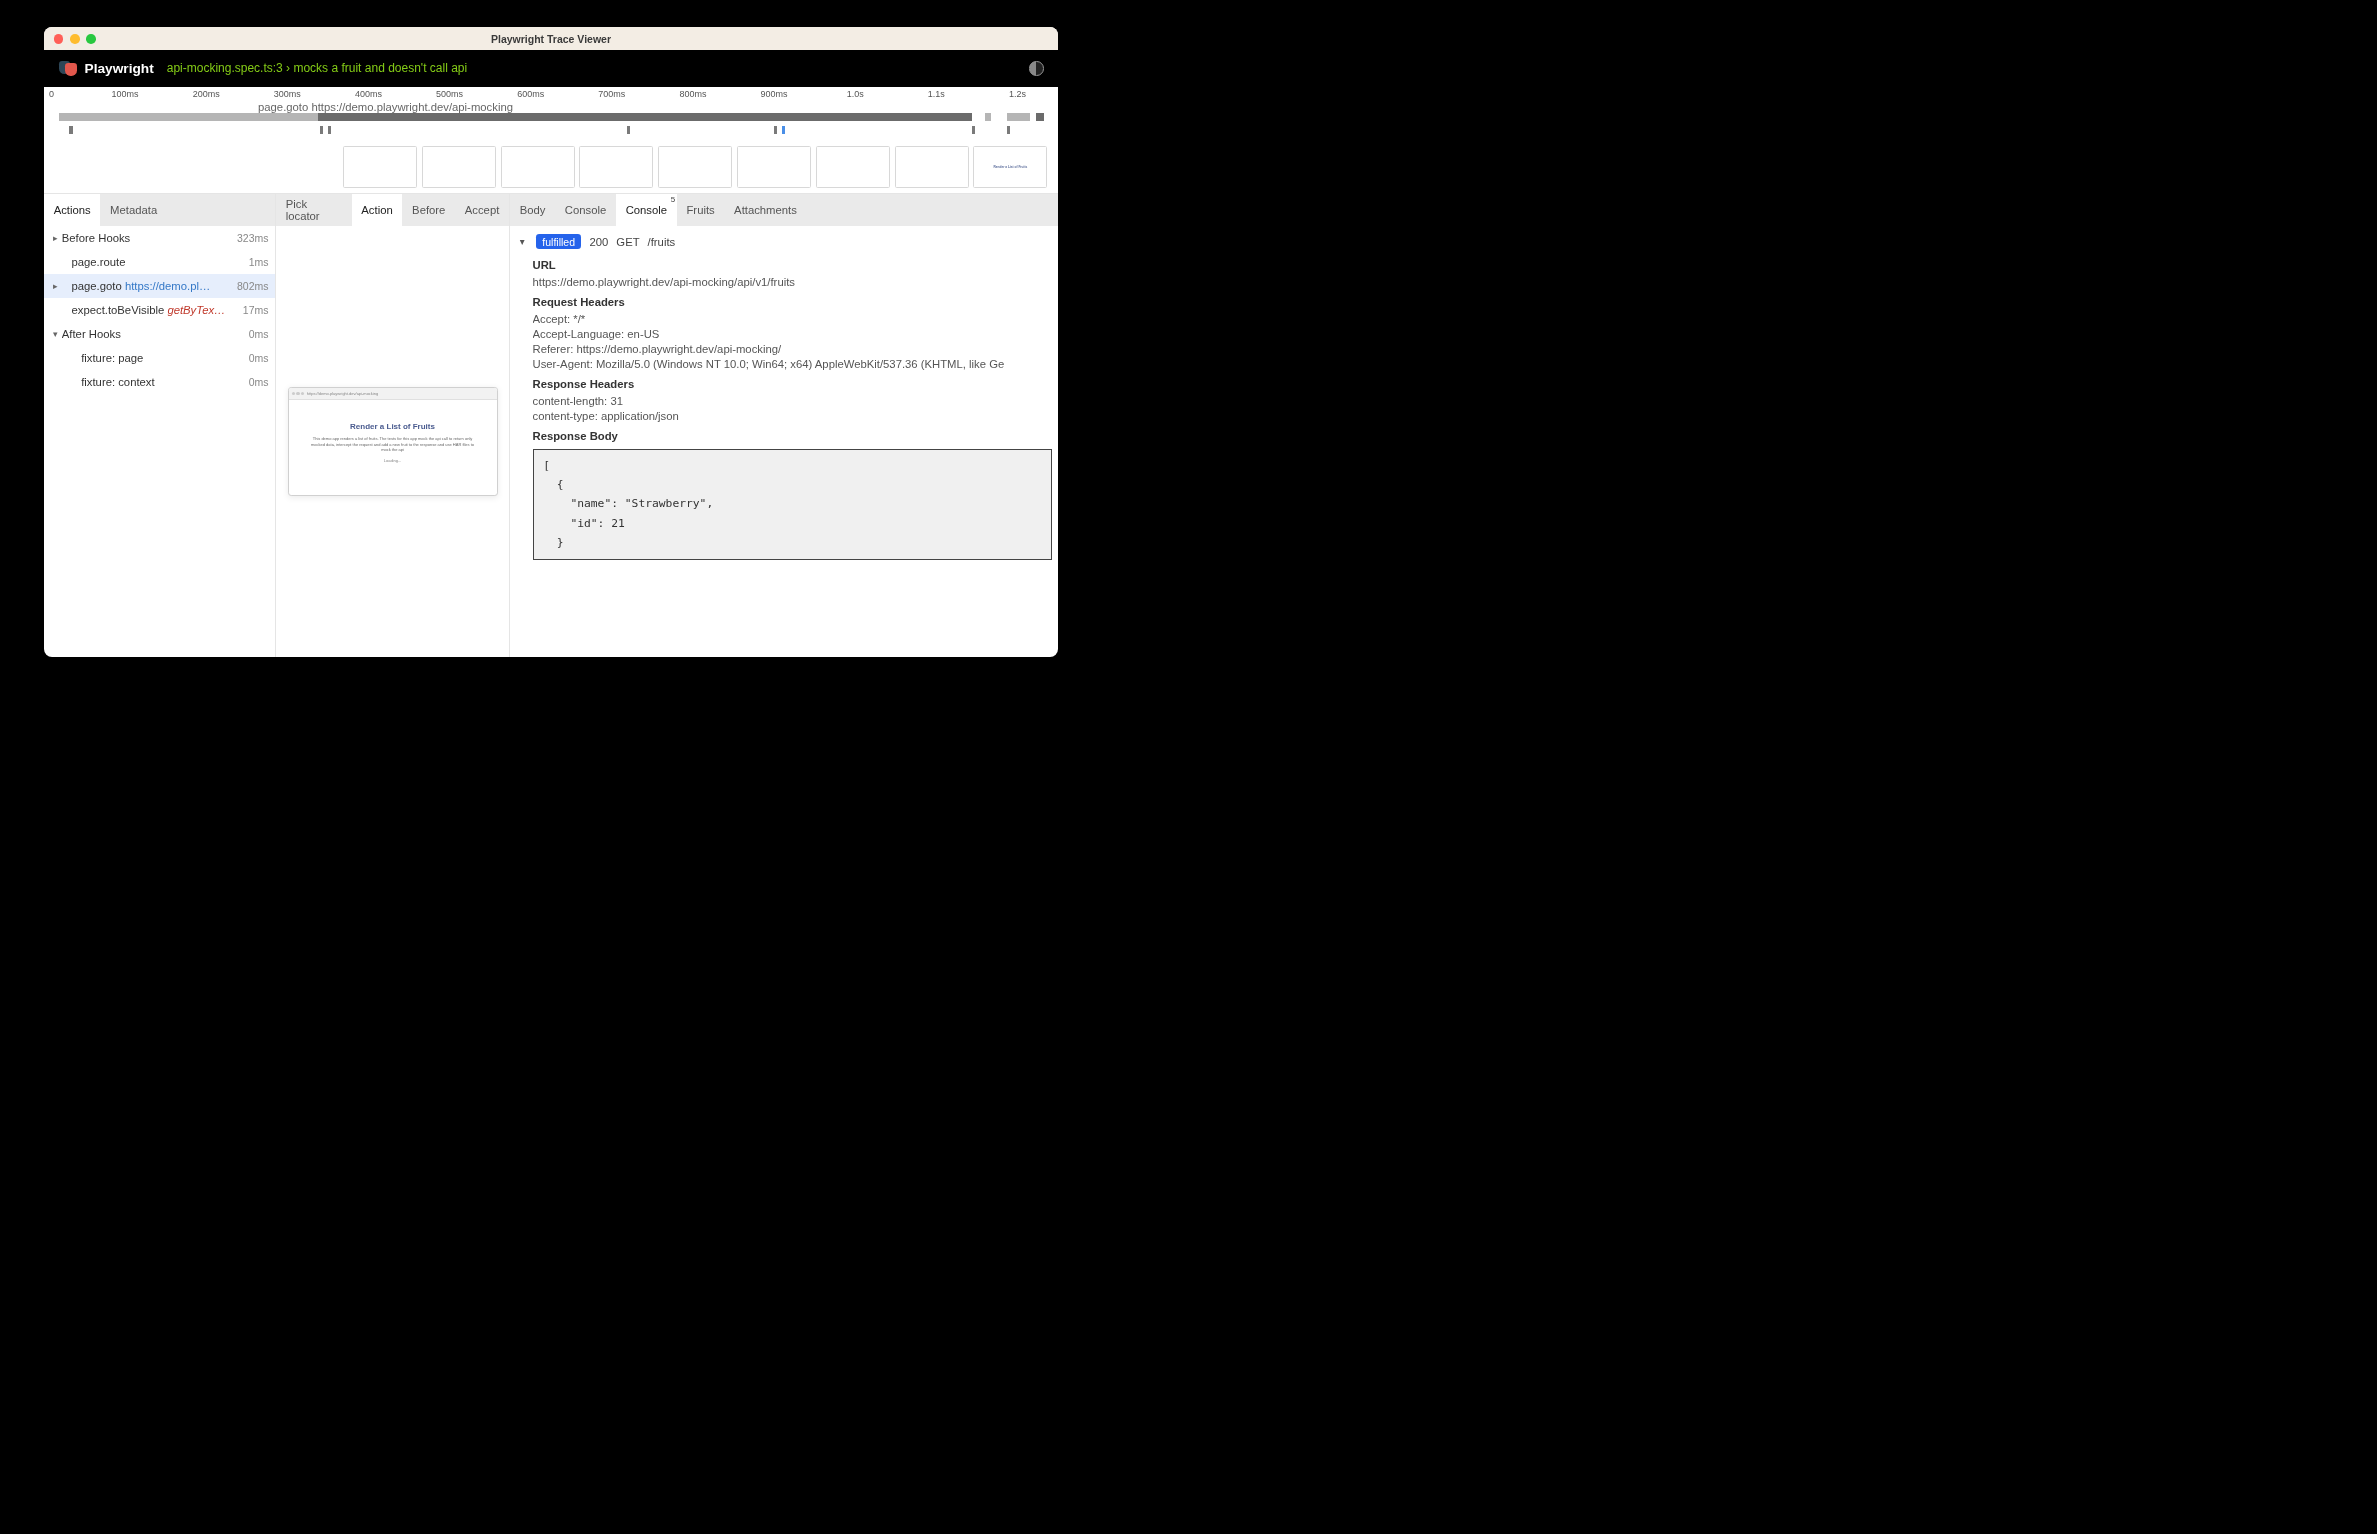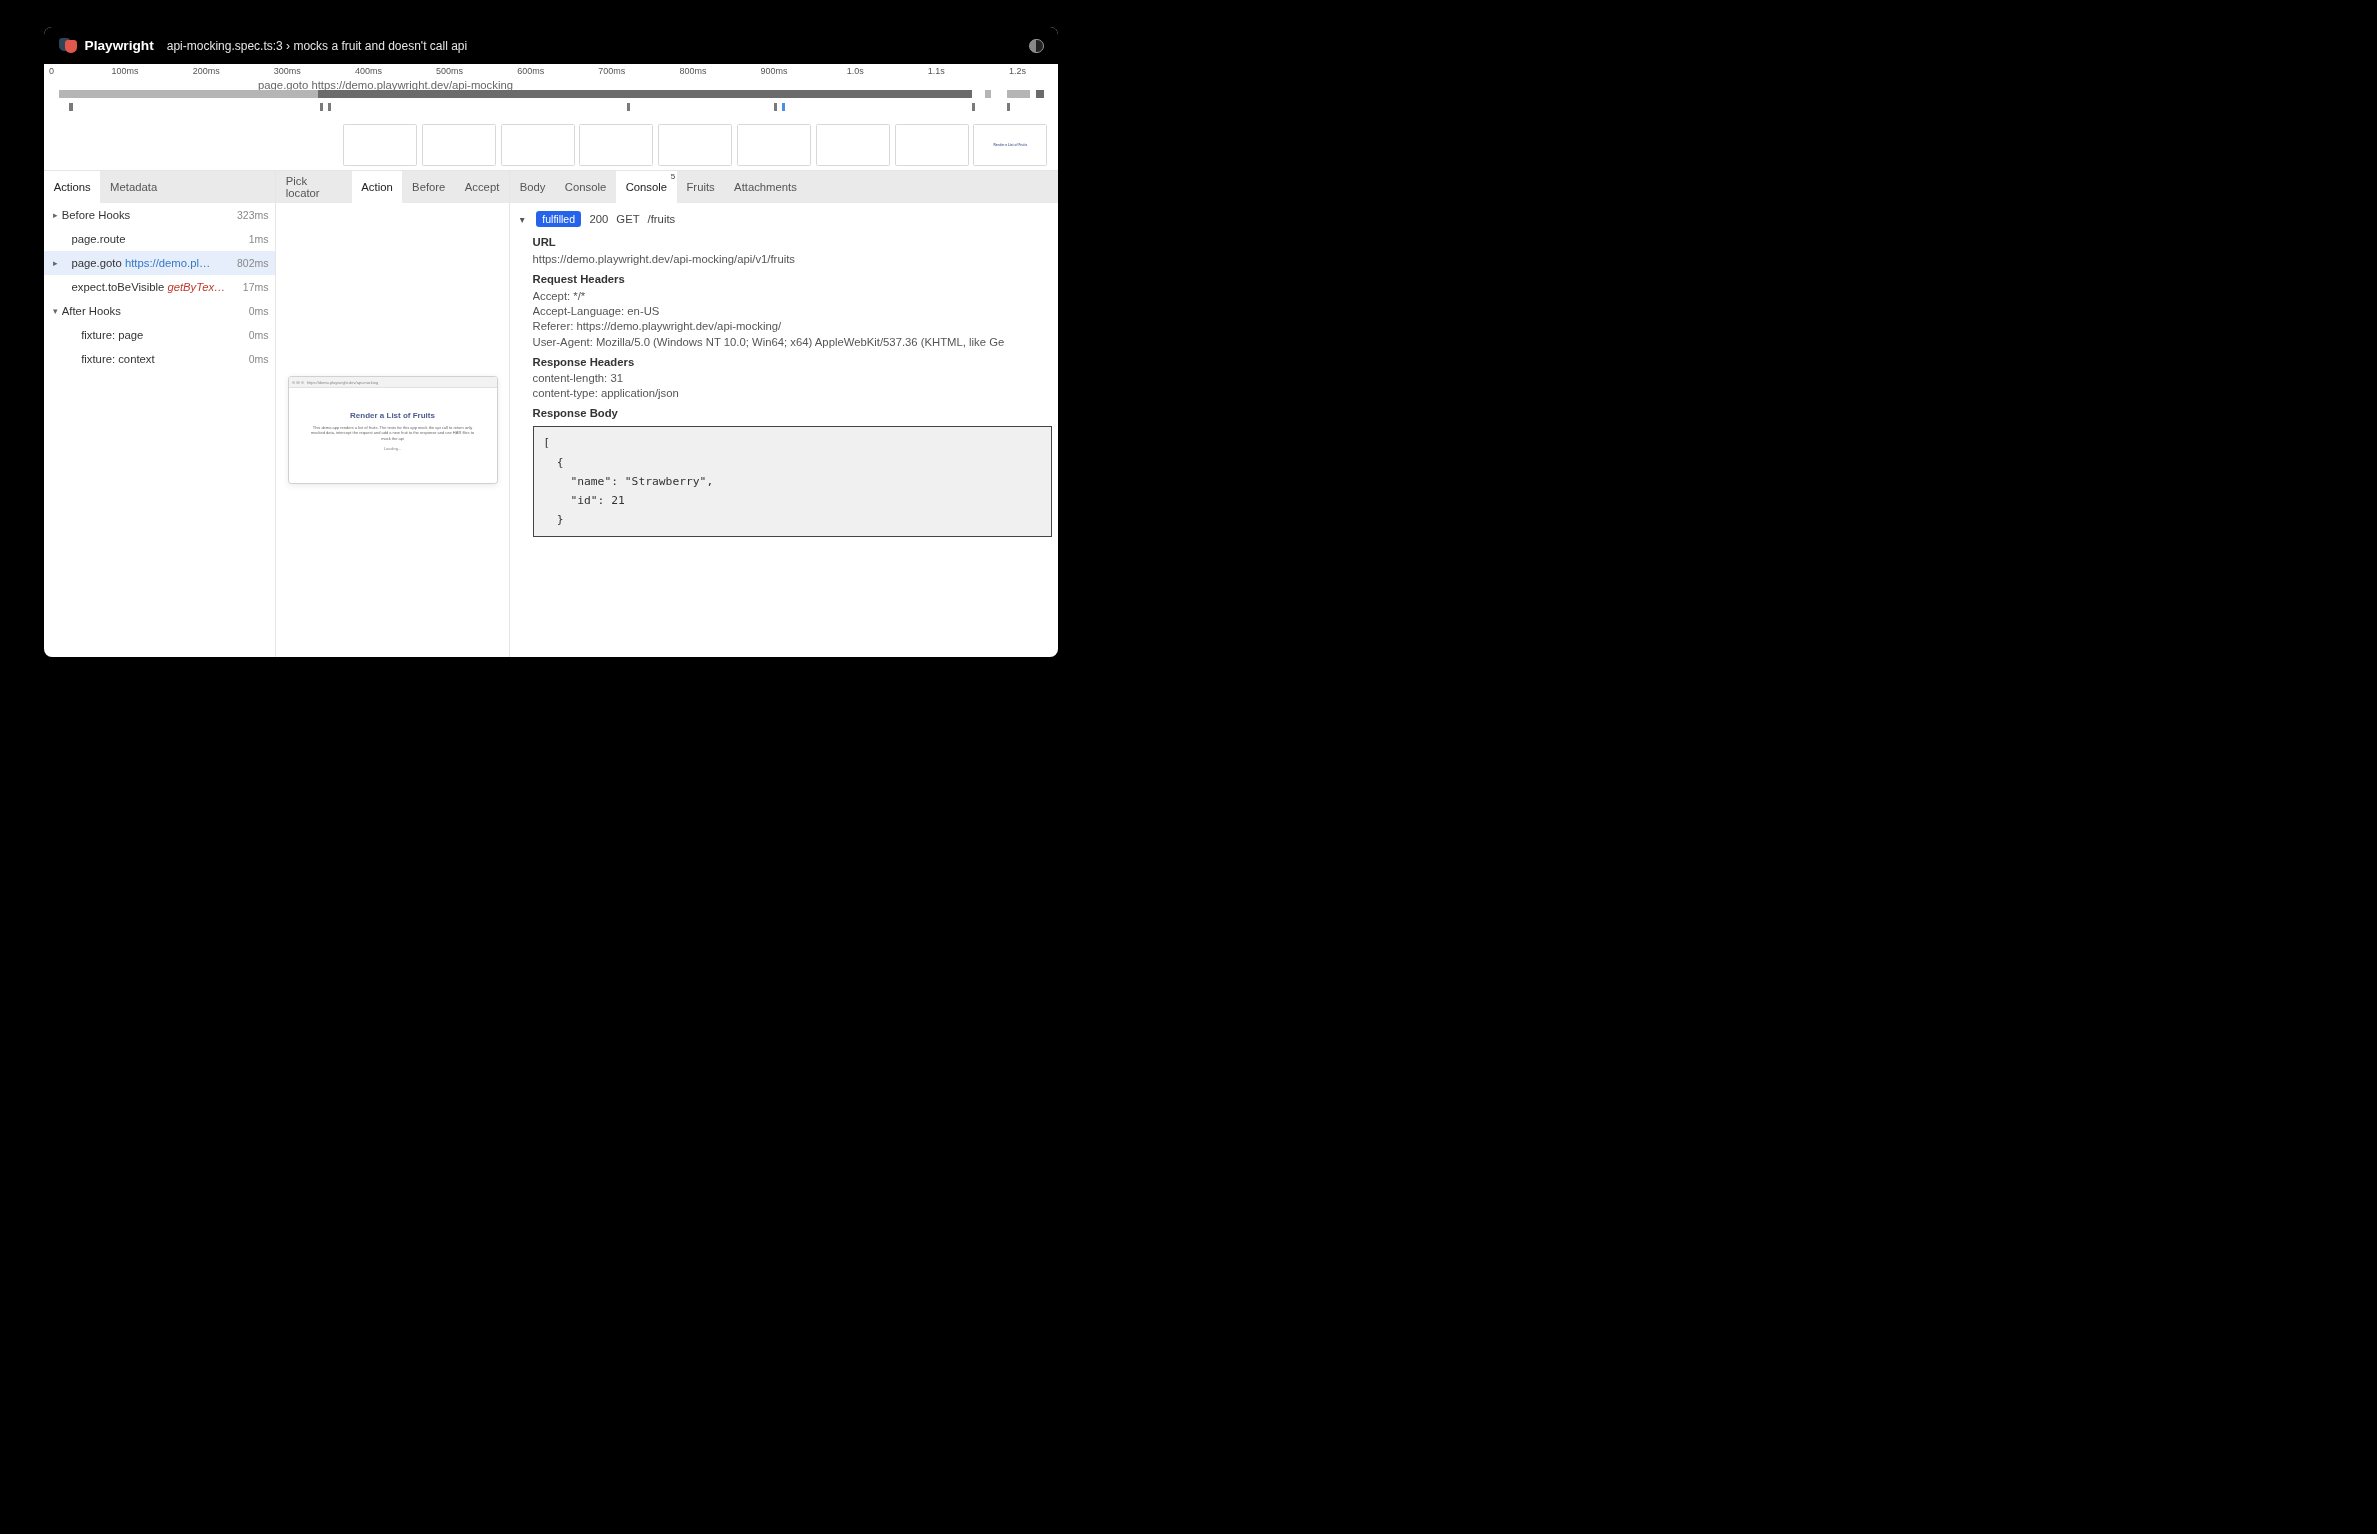--- a/index.html
+++ b/index.html
@@ -78,21 +78,21 @@
     left: 0; top: 1.6px;
   }
   .pw-logo .mask-front {
     position: absolute;
     width: 11.3px; height: 13px;
     background: #e2574c;
     border-radius: 3.2px 3.2px 5.6px 5.6px;
     right: 0; top: 3.2px;
   }
   .app-title { font-size: 13.7px; font-weight: 700; margin-right: 13px; }
-  .test-title { font-size: 12px; font-weight: 400; color: #e5e5e5; }
+  .test-title { font-size: 12px; font-weight: 400; color: #84cc16; }
   .theme-toggle {
     margin-left: auto;
     width: 14.5px; height: 14.5px;
     border-radius: 50%;
     background: linear-gradient(90deg, #888 50%, #222 50%);
     border: 1.2px solid #999;
   }
   
   .timeline {
     border-bottom: 0.8px solid #e5e5e5;
@@ -358,20 +358,28 @@
     line-height: 1.7;
     overflow: hidden;
   }
 </style>
 </head>
 <body>
 
 <div class="outer-frame">
   <div class="window">
 
+    <div class="titlebar">
+      <div class="traffic-lights">
+        <div class="traffic-light tl-red"></div>
+        <div class="traffic-light tl-yellow"></div>
+        <div class="traffic-light tl-green"></div>
+      </div>
+      <div class="window-title">Playwright Trace Viewer</div>
+    </div>
 
     <div class="app-header">
       <div class="pw-logo">
         <div class="mask-back"></div>
         <div class="mask-front"></div>
       </div>
       <div class="app-title">Playwright</div>
       <div class="test-title">api-mocking.spec.ts:3 › mocks a fruit and doesn't call api</div>
       <div class="theme-toggle"></div>
     </div>

